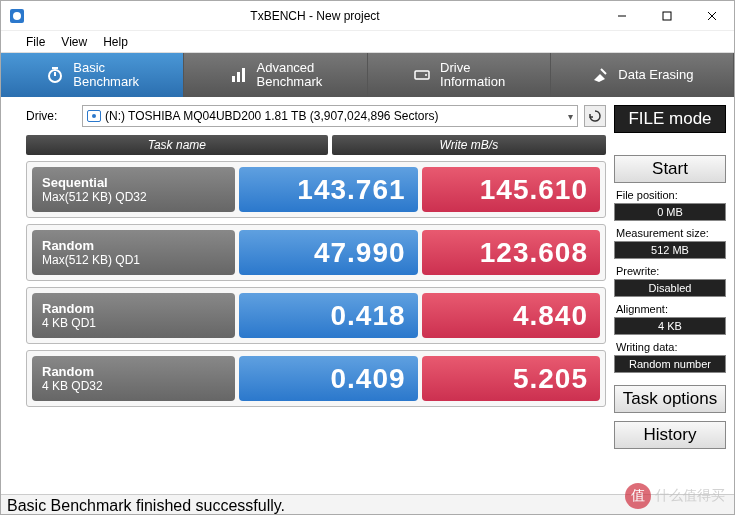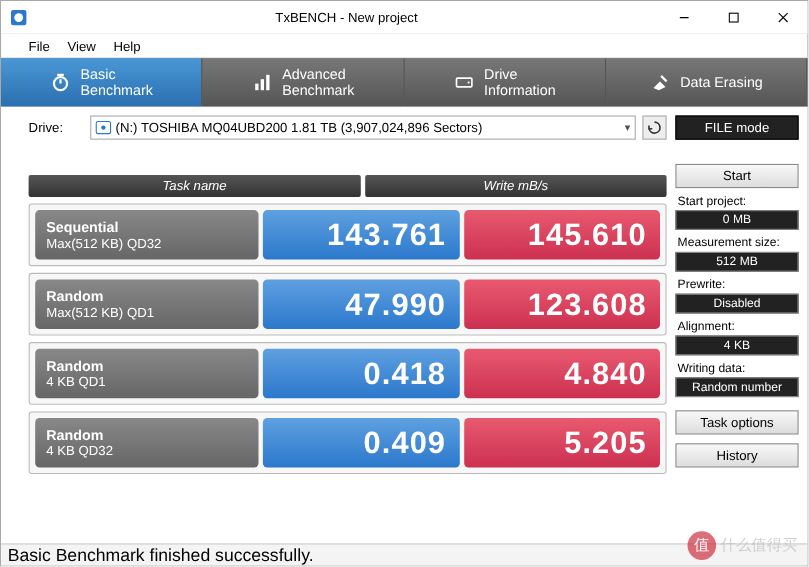--- a/index.html
+++ b/index.html
@@ -17,31 +17,31 @@
 .tab.active { background: linear-gradient(#4a97d6,#2b6fb0); }
 .tab .ticon { width: 20px; height: 20px; display: flex; align-items: center; justify-content: center; }
 .tab .tlabel { line-height: 1.1; }
 .content { flex: 1; display: flex; padding: 8px 8px 2px 8px; gap: 8px; background: #fff; }
 .main { flex: 1; display: flex; flex-direction: column; padding-left: 17px; }
 .driverow { display: flex; align-items: center; gap: 6px; margin-bottom: 8px; font-size: 12px; }
 .driverow label { width: 50px; }
 .driveselect { flex: 1; height: 22px; border: 1px solid #aaa; display: flex; align-items: center; padding: 0 4px; font-size: 12px; background: #fff; position: relative; }
 .driveselect .arrow { margin-left: auto; font-size: 10px; color: #555; }
 .refresh { width: 22px; height: 22px; border: 1px solid #aaa; background: #eee; display: flex; align-items: center; justify-content: center; font-size: 13px; }
-.headerrow { display: flex; gap: 4px; margin-bottom: 6px; margin-top: 24px; }
+.headerrow { display: flex; gap: 4px; margin-bottom: 6px; }
 .headerrow div { flex: 1; background: linear-gradient(#555,#333); color: #fff; text-align: center; font-size: 12px; font-style: italic; padding: 3px 0; border-radius: 2px; }
 .headerrow div:first-child { flex: 1.1; }
 .row { display: flex; gap: 4px; margin-bottom: 6px; border: 1px solid #bbb; padding: 5px; border-radius: 3px; background: #f7f7f7; }
 .row .task { flex: 1.1; background: linear-gradient(#888,#666); color: #fff; border-radius: 4px; padding: 8px 10px; font-size: 12px; display:flex; flex-direction:column; justify-content:center; }
 .row .task .top { font-weight: bold; font-size: 13px; }
 .row .read, .row .write { flex: 1; border-radius: 4px; color: #fff; font-size: 28px; font-weight: bold; display: flex; align-items: center; justify-content: flex-end; padding-right: 12px; font-family: Arial, sans-serif; letter-spacing: 1px; }
 .row .read { background: linear-gradient(#5fa0e0,#2b78cc); }
 .row .write { background: linear-gradient(#e85a70,#cc3050); }
 .side { width: 112px; display: flex; flex-direction: column; gap: 2px; font-size: 11px; }
-.btn { background: linear-gradient(#f8f8f8,#ddd); border: 1px solid #888; text-align: center; padding: 3px 0; cursor: pointer; font-size: 12px; }
+.btn { background: linear-gradient(#f8f8f8,#ddd); border: 1px solid #888; text-align: center; padding: 3px 0; cursor: pointer; font-size: 17px; }
 .btn.dark { background: #222; color: #fff; border: 1px solid #000; }
 .btn.small { background: #222; color: #fff; padding: 2px 0; font-size: 11px; }
 .lbl { font-size: 11px; margin-top: 4px; padding-left: 2px; }
 .statusbar { height: 20px; font-size: 16px; padding: 2px 6px; border-top: 1px solid #ccc; background: #f4f4f4; }
 .watermark { position: absolute; right: 10px; bottom: 6px; display: flex; align-items: center; gap: 4px; color: #c0c0c0; font-size: 14px; opacity:.7;}
 .watermark .wm-icon { width:26px; height:26px; border-radius:50%; background:#d03040; color:#fff; display:flex;align-items:center;justify-content:center;font-size:14px; }
 .hdicon{display:inline-block;width:14px;height:12px;border:1px solid #2b78cc;border-radius:2px;margin-right:4px;position:relative;}
 .hdicon::after{content:"";position:absolute;width:4px;height:4px;border-radius:50%;background:#2b78cc;left:4px;top:3px;}
 </style>
 </head>
@@ -182,21 +182,21 @@
             <div class="read">0.409</div>
             <div class="write">5.205</div>
           </div>
         </div>
     </div>
 
     <div class="side">
       <div class="btn dark">FILE mode</div>
       <div style="height:18px"></div>
       <div class="btn">Start</div>
-      <div class="lbl">Start project:</div>
+      <div class="lbl">File position:</div>
       <div class="btn small">0 MB</div>
       <div class="lbl">Measurement size:</div>
       <div class="btn small">512 MB</div>
       <div class="lbl">Prewrite:</div>
       <div class="btn small">Disabled</div>
       <div class="lbl">Alignment:</div>
       <div class="btn small">4 KB</div>
       <div class="lbl">Writing data:</div>
       <div class="btn small">Random number</div>
       <div style="height:8px"></div>

